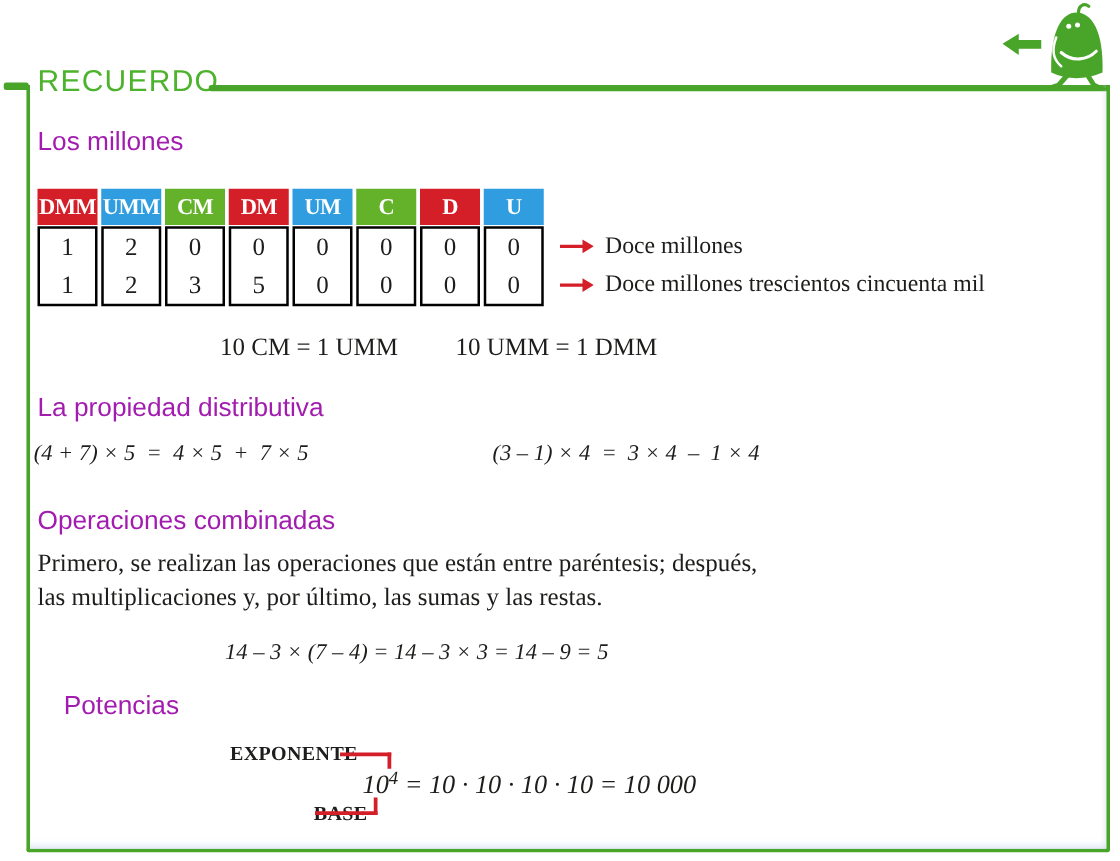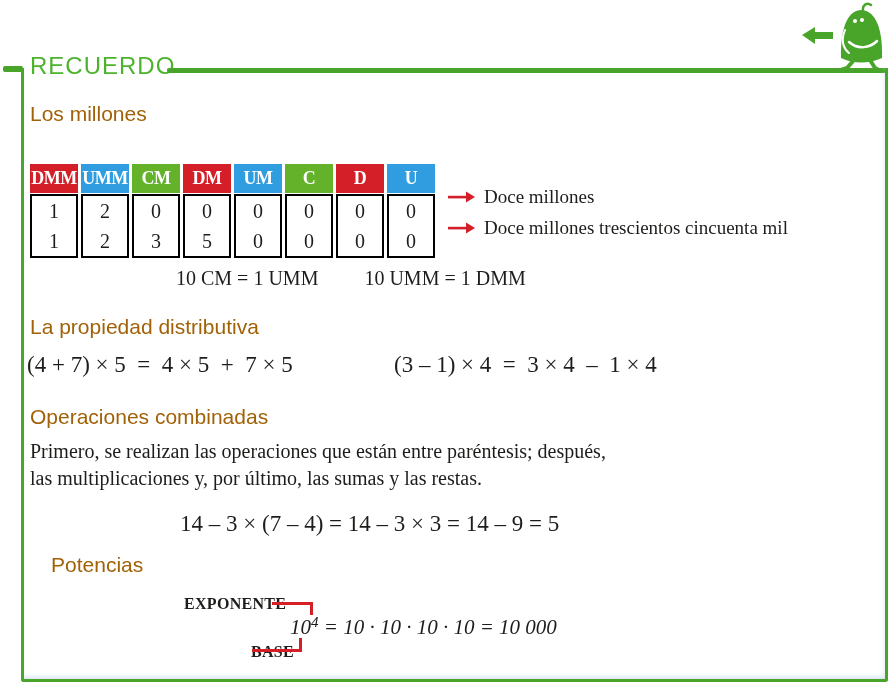--- a/index.html
+++ b/index.html
@@ -15,40 +15,40 @@
     color:#4db32d; }
   .top-line { position:absolute; left:167px; top:68px; width:721px; height:5px;
     background:#48a52a; border-radius:2px; }
   .frame { position:absolute; left:21px; top:68px; width:867px; height:614px;
     box-sizing:border-box; border:3px solid #48a52a; border-top:none;
     border-radius:0 0 3px 3px;
     box-shadow: inset 0 -5px 5px -3px rgba(185,205,230,.55), inset -4px 0 5px -3px rgba(185,205,230,.35); }
   .mascot { position:absolute; right:4px; top:2px; width:92px; height:70px; }
   
   .h2 { position:absolute; font-family:"Liberation Sans", sans-serif;
-    font-size:21px; color:#a16207; white-space:nowrap; }
+    font-size:21px; color:#a21caf; white-space:nowrap; }
   
-  .vtable { position:absolute; left:30px; top:164px; display:flex; gap:3px; }
+  .vtable { position:absolute; left:30px; top:151px; display:flex; gap:3px; }
   .vcol { width:48px; display:flex; flex-direction:column; }
   .vhead { height:29px; display:flex; align-items:center; justify-content:center;
     color:#ffffff; font-weight:bold; font-size:18px; letter-spacing:-0.5px; }
   .bg-red   { background:#d51f28; }
   .bg-blue  { background:#2f9de0; }
   .bg-green { background:#63b22a; }
   .vbox { margin-top:1px; border:2px solid #000; height:64px; box-sizing:border-box;
     display:flex; flex-direction:column; background:#fff; }
   .vcell { flex:1; display:flex; align-items:center; justify-content:center;
     font-size:20px; }
   
   .annot { position:absolute; display:flex; align-items:center; gap:9px;
     font-size:19px; white-space:nowrap; }
   
   .conv { position:absolute; left:176px; top:267px; display:flex; gap:46px;
     font-size:20px; }
-  .eq { position:absolute; font-size:23px; white-space:pre; }
+  .eq { position:absolute; font-size:18px; white-space:pre;font-style:italic; }
   .para { position:absolute; left:30px; top:438px; font-size:20px;
     line-height:27px; }
   
   .plabel { position:absolute; font-weight:bold; font-size:16px;
     letter-spacing:0.3px; }
   .rline { position:absolute; background:#d51f28; }
   .power { position:absolute; left:290px; top:615px; font-size:21px;
     white-space:pre;font-style:italic; }
   .power sup { font-size:15px; position:relative; top:1px; left:0;
     vertical-align:super; line-height:0; }

